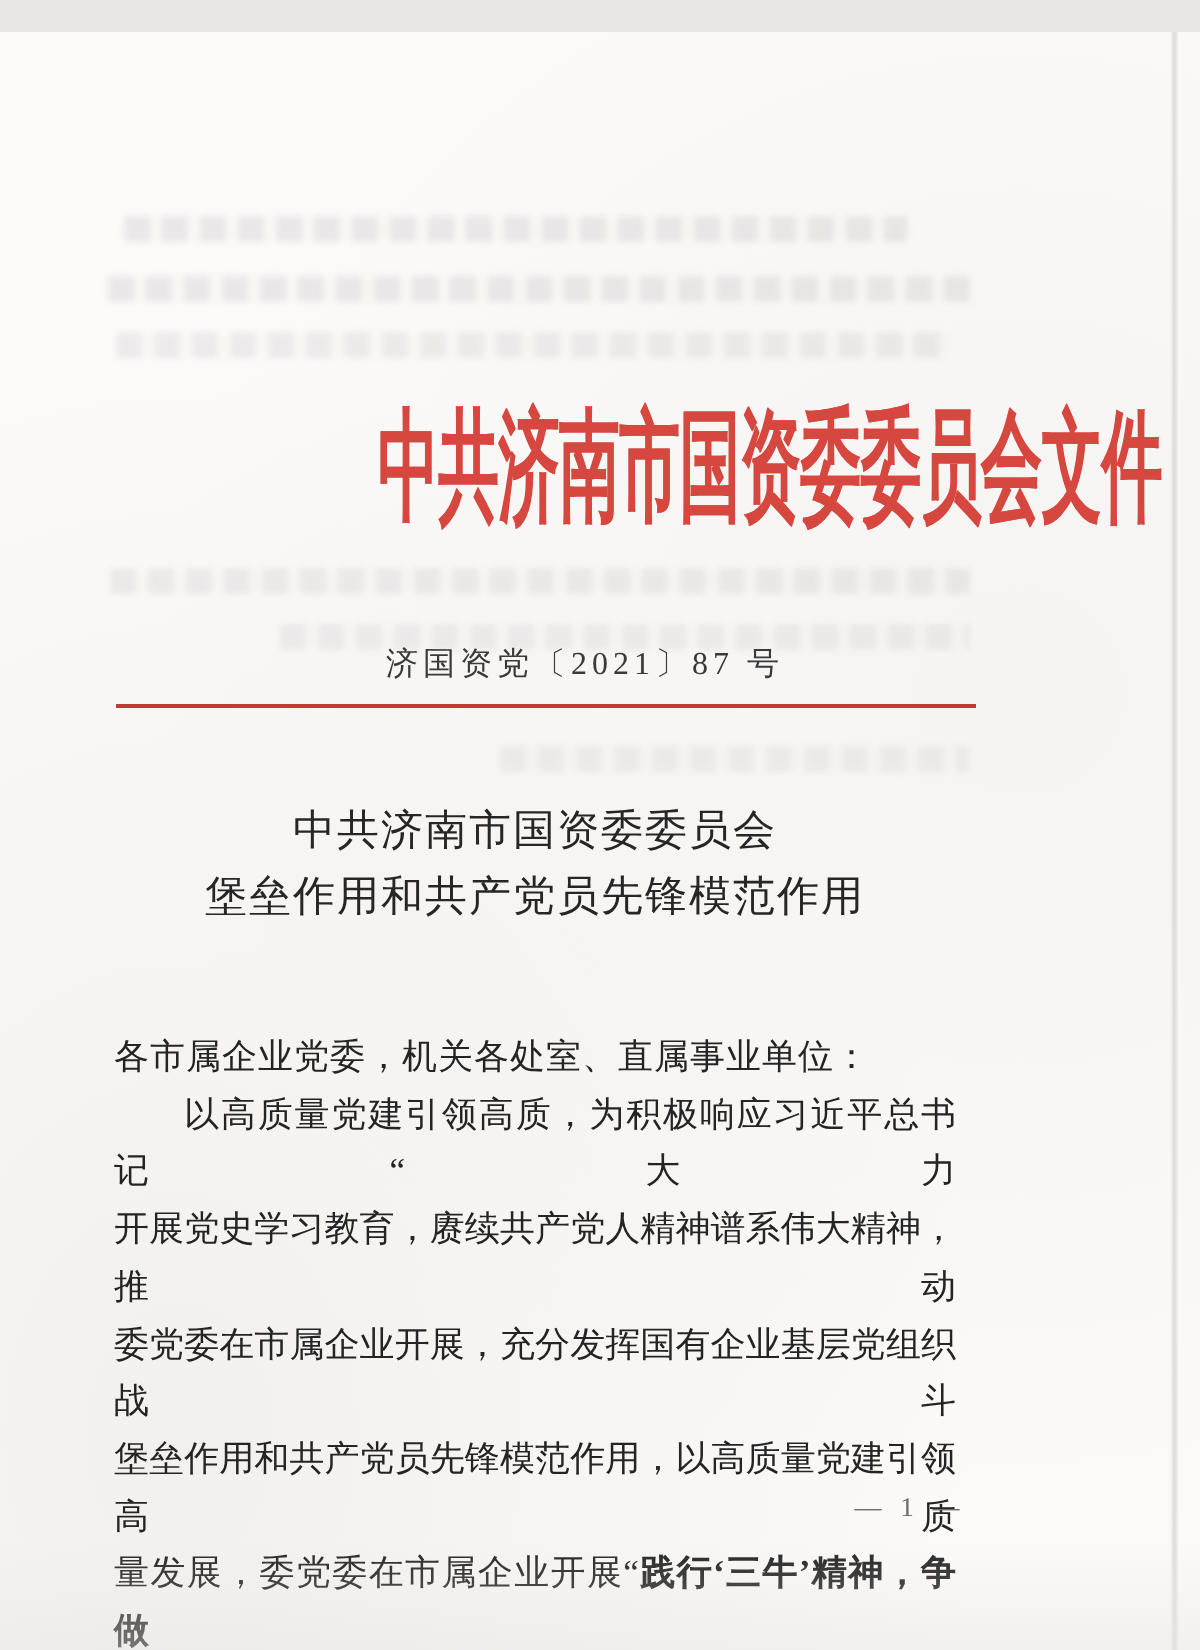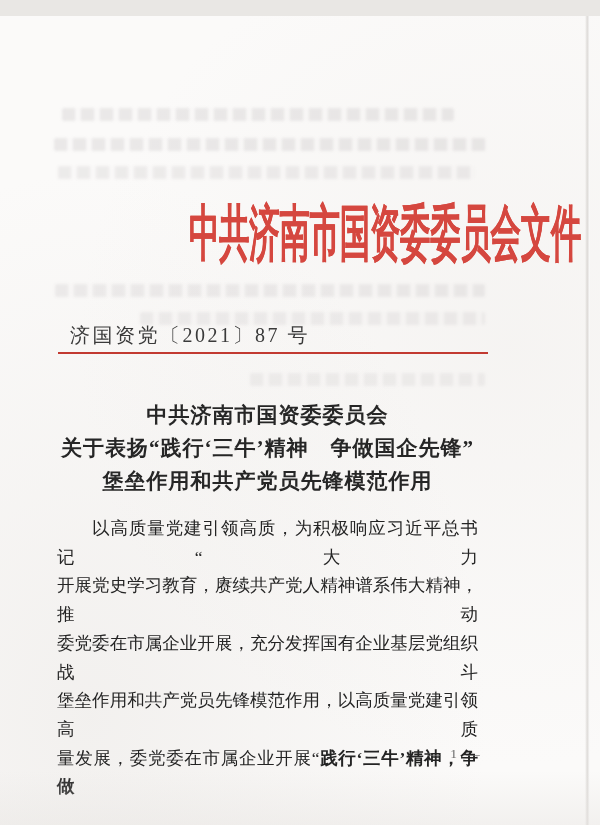--- a/index.html
+++ b/index.html
@@ -70,42 +70,43 @@
     font-weight: bold;
     color: var(--header-red, #d5473f);
     letter-spacing: 0px;
     transform: scale(0.58, 1.17);
     transform-origin: 50% 50%;
     text-shadow: 0.5px 0 0 var(--header-red, #d5473f);
   }
   .doc-number {
     position: absolute;
     top: 306px;
-    left: 13px;
+    left: 25px;
     width: 100%;
-    font-size: 20px;
+    text-align: center;
+    font-size: 16px;
     letter-spacing: 2.5px;
     color: #3a3a3a;
   }
   .red-rule {
     position: absolute;
     top: 336px;
     left: 1px;
     width: 430px;
     height: 2px;
     background: var(--rule-red, #c23a31);
   }
   .doc-title {
     position: absolute;
     top: 383px;
     left: 0;
     width: 100%;
     text-align: center;
     font-size: 21px;
-    font-weight: bold;
+    font-weight: normal;
     line-height: 33px;
     color: #262626;
     letter-spacing: 1px;
   }
   .body-text {
     position: absolute;
     top: 498px;
     left: 0;
     width: 421px;
     font-size: 17.5px;
@@ -156,25 +157,25 @@
     <div class="red-header">
       <span class="red-header-inner">中共济南市国资委委员会文件</span>
     </div>
 
     <div class="doc-number">济国资党〔2021〕87 号</div>
 
     <div class="red-rule"></div>
 
     <div class="doc-title">
       <div>中共济南市国资委委员会</div>
-      <div>关于表扬“践行‘三牛’精神　争做国企先锋”</div>
       <div>堡垒作用和共产党员先锋模范作用</div>
     </div>
 
     <div class="body-text">
+      <div class="salutation">各市属企业党委，机关各处室、直属事业单位：</div>
       <div id="body-lines">
           <div class="body-line indent"><span>以高质量党建引领高质，为积极响应习近平总书记“大力</span></div>
           <div class="body-line"><span>开展党史学习教育，赓续共产党人精神谱系伟大精神，推动</span></div>
           <div class="body-line"><span>委党委在市属企业开展，充分发挥国有企业基层党组织战斗</span></div>
           <div class="body-line"><span>堡垒作用和共产党员先锋模范作用，以高质量党建引领高质</span></div>
           <div class="body-line"><span>量发展，委党委在市属企业开展“</span><span class="bold">践行‘三牛’精神，争做</span></div>
         </div>
     </div>
 
   </div>

